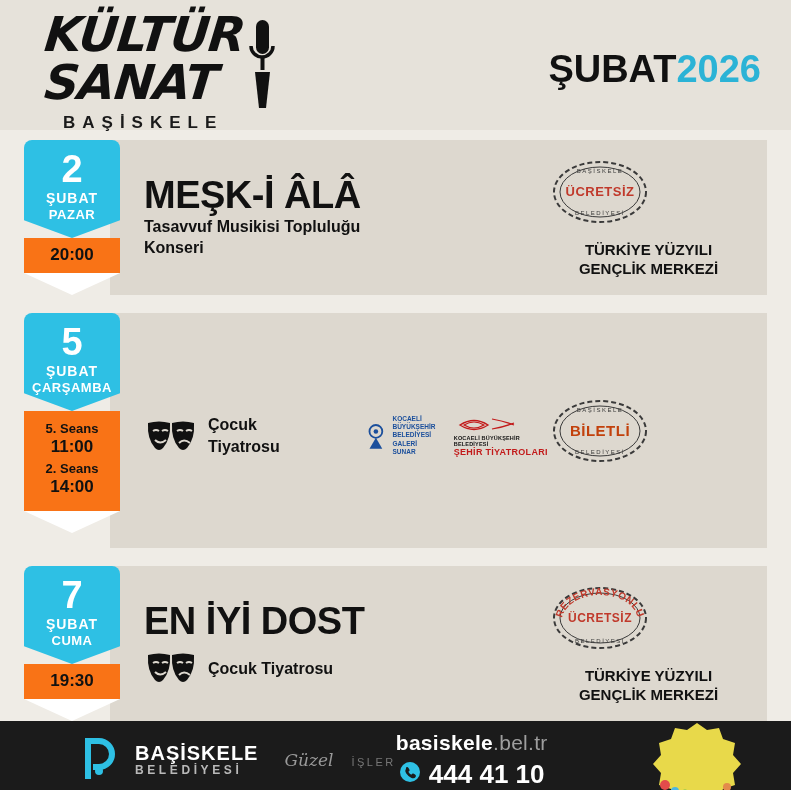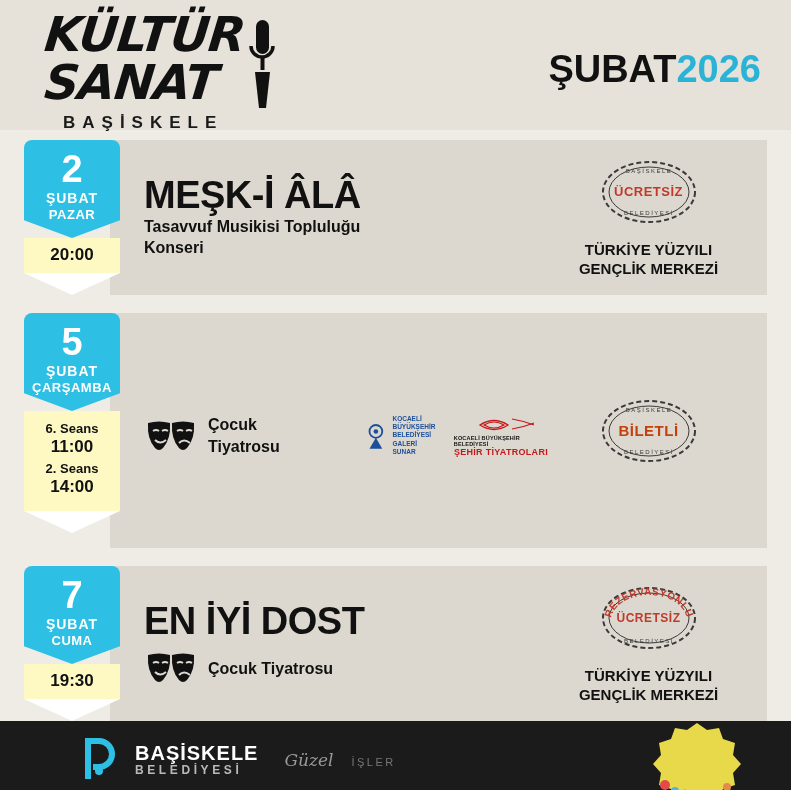--- a/index.html
+++ b/index.html
@@ -119,21 +119,21 @@
   }
   .date-day {
     font-size: 13px;
     font-weight: bold;
     letter-spacing: 0.5px;
     margin-top: 1px;
     margin-bottom: 6px;
   }
   .time-block {
     width: 96px;
-    background: #fef9c3;
+    background: #f97316;
     color: #111;
     text-align: center;
     font-size: 15px;
     font-weight: bold;
     padding: 6px 0 8px 0;
     position: relative;
   }
   .time-block.tall { padding-bottom: 14px; }
   .time-block .seans {
     font-size: 13px;
@@ -181,30 +181,29 @@
   .ev-row {
     display: flex;
     align-items: center;
     gap: 10px;
     margin-top: 10px;
   }
   .masks { width: 54px; height: 34px; }
   .sponsors { display: flex; align-items: center; gap: 16px; margin-left: 30px; }
   .sp-kocaeli { display: flex; align-items: center; gap: 5px; }
   .sp-kocaeli .txt { font-size: 6.5px; font-weight: bold; color: #1b4f9c; line-height: 1.25; }
-  .sp-tiyatro { display: flex; flex-direction: column; align-items: flex-end; }
+  .sp-tiyatro { display: flex; flex-direction: column; align-items: flex-start; }
   .sp-tiyatro .t1 { font-size: 5.5px; color: #111; font-weight: bold; letter-spacing: .2px;}
   .sp-tiyatro .t2 { font-size: 9px; color: #c21a1a; font-weight: bold; letter-spacing: .3px;}
 
   
   .venue {
     flex: 0 0 205px;
     display: flex;
     flex-direction: column;
-    align-items: center;
     justify-content: center;
     gap: 14px;
     padding-right: 4px;
   }
   .venue-name {
     font-size: 15px;
     font-weight: bold;
     text-align: center;
     line-height: 1.25;
     color: #111;
@@ -325,21 +324,21 @@
     </div>
 
     <div class="event event-2">
       <div class="date-tag">
         <div class="date-top">
           <div class="date-num">5</div>
           <div class="date-mon">ŞUBAT</div>
           <div class="date-day">ÇARŞAMBA</div>
         </div>
         <div class="time-block tall">
-          <div class="seans">6. Seans</div>
+          <div class="seans">5. Seans</div>
           <div class="tm">11:00</div>
           <div class="seans">2. Seans</div>
           <div class="tm">14:00</div>
         </div>
         <div class="tail"></div>
       </div>
       <div class="panel">
         <div class="panel-inner">
           <div class="ev-row">
             <span class="masks">
@@ -460,20 +459,34 @@
       <span class="f-bel">
         <span class="l1" style="display:block">BAŞİSKELE</span>
         <span class="l2" style="display:block">BELEDİYESİ</span>
       </span>
       <span class="f-guzel">
         <span class="g1">Güzel</span>
         <span class="g2">İŞLER</span>
       </span>
     </div>
 
+    <div class="f-mid">
+      <div class="f-site">
+        <span class="b">basiskele</span><span class="t">.bel.tr</span>
+      </div>
+      <div class="f-phone">
+        <span>
+          <svg width="22" height="22" viewBox="0 0 22 22">
+            <circle cx="11" cy="11" r="10" fill="#2ec0e4"></circle>
+            <path d="M7 6.5 q1.5 -1 2.5 .5 l1 1.8 q.4 .8 -.4 1.4 l-.8 .6 q1 2 3 3 l.6 -.8 q.6 -.8 1.4 -.4 l1.8 1 q1.5 1 .5 2.5 q-1.5 2 -4.5 .6 q-3 -1.4 -5 -4.4 q-1.6 -2.6 -.1 -4.8z" fill="#1b1b1b"></path>
+          </svg>
+        </span>
+        <span class="num">444 41 10</span>
+      </div>
+    </div>
 
     <div class="f-right">
       <div class="badge">
         <svg class="badge-bg" viewBox="0 0 96 78">
           <path d="M48 2 L58 9 L70 7 L74 18 L86 22 L84 34 L92 43 L84 52 L86 64 L74 68 L70 76 L58 74 L48 76 L38 74 L26 76 L22 68 L10 64 L12 52 L4 43 L12 34 L10 22 L22 18 L26 7 L38 9 Z" fill="#e8d94a"></path>
           <circle cx="16" cy="64" r="5" fill="#e34b4b"></circle>
           <circle cx="26" cy="70" r="4" fill="#4bb6e3"></circle>
           <circle cx="36" cy="72" r="3.5" fill="#66c24f"></circle>
           <circle cx="78" cy="66" r="4" fill="#e38b4b"></circle>
         </svg>

